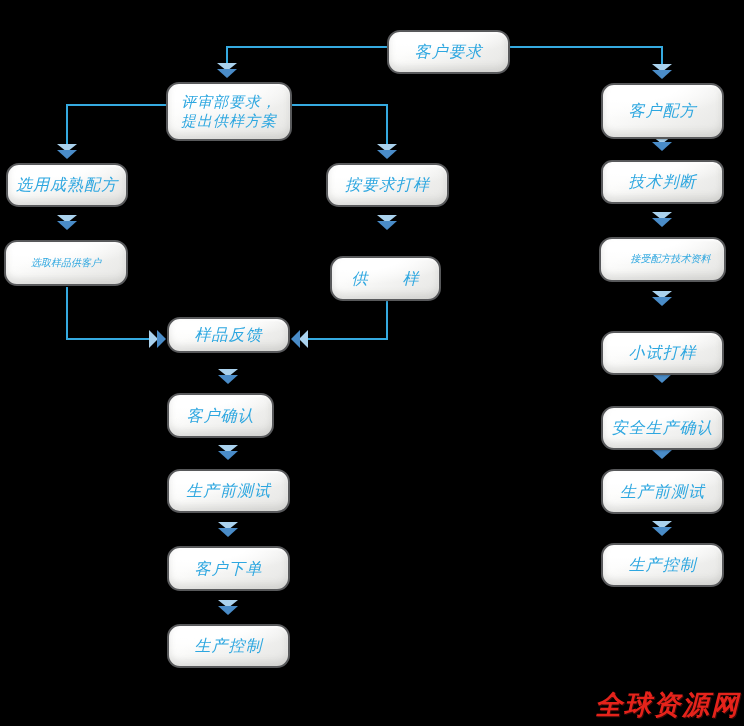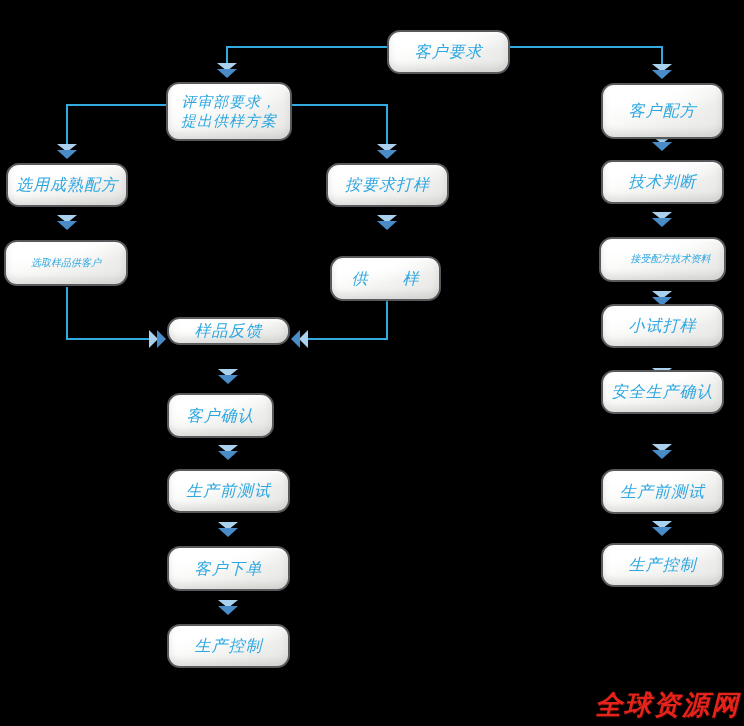--- a/index.html
+++ b/index.html
@@ -166,21 +166,21 @@
   </div>
 
   <div class="node" style="left:326px;top:163px;width:123px;height:44px;">
     <span class="line">按要求打样</span>
   </div>
 
   <div class="node" style="left:330px;top:240px;width:111px;height:45px;margin-top:16px;">
     <span class="line">供　　样</span>
   </div>
 
-  <div class="node" style="left:167px;top:317px;width:123px;height:28px;">
+  <div class="node" style="left:167px;top:317px;width:123px;height:36px;">
     <span class="line">样品反馈</span>
   </div>
 
   <div class="node" style="left:167px;top:393px;width:107px;height:45px;">
     <span class="line">客户确认</span>
   </div>
 
   <div class="node" style="left:167px;top:469px;width:123px;height:44px;">
     <span class="line">生产前测试</span>
   </div>
@@ -198,25 +198,25 @@
   </div>
 
   <div class="node" style="left:601px;top:160px;width:123px;height:44px;border-radius:11px;">
     <span class="line">技术判断</span>
   </div>
 
   <div class="node small-text" style="left:599px;top:237px;width:127px;height:45px;padding-left:16px;">
     <span class="line">接受配方技术资料</span>
   </div>
 
-  <div class="node" style="left:601px;top:304px;width:123px;height:44px;">
+  <div class="node" style="left:601px;top:331px;width:123px;height:44px;">
     <span class="line">小试打样</span>
   </div>
 
-  <div class="node" style="left:601px;top:370px;width:123px;height:44px;">
+  <div class="node" style="left:601px;top:406px;width:123px;height:44px;">
     <span class="line">安全生产确认</span>
   </div>
 
   <div class="node" style="left:601px;top:469px;width:123px;height:45px;">
     <span class="line">生产前测试</span>
   </div>
 
   <div class="node" style="left:601px;top:543px;width:123px;height:44px;">
     <span class="line">生产控制</span>
   </div>

